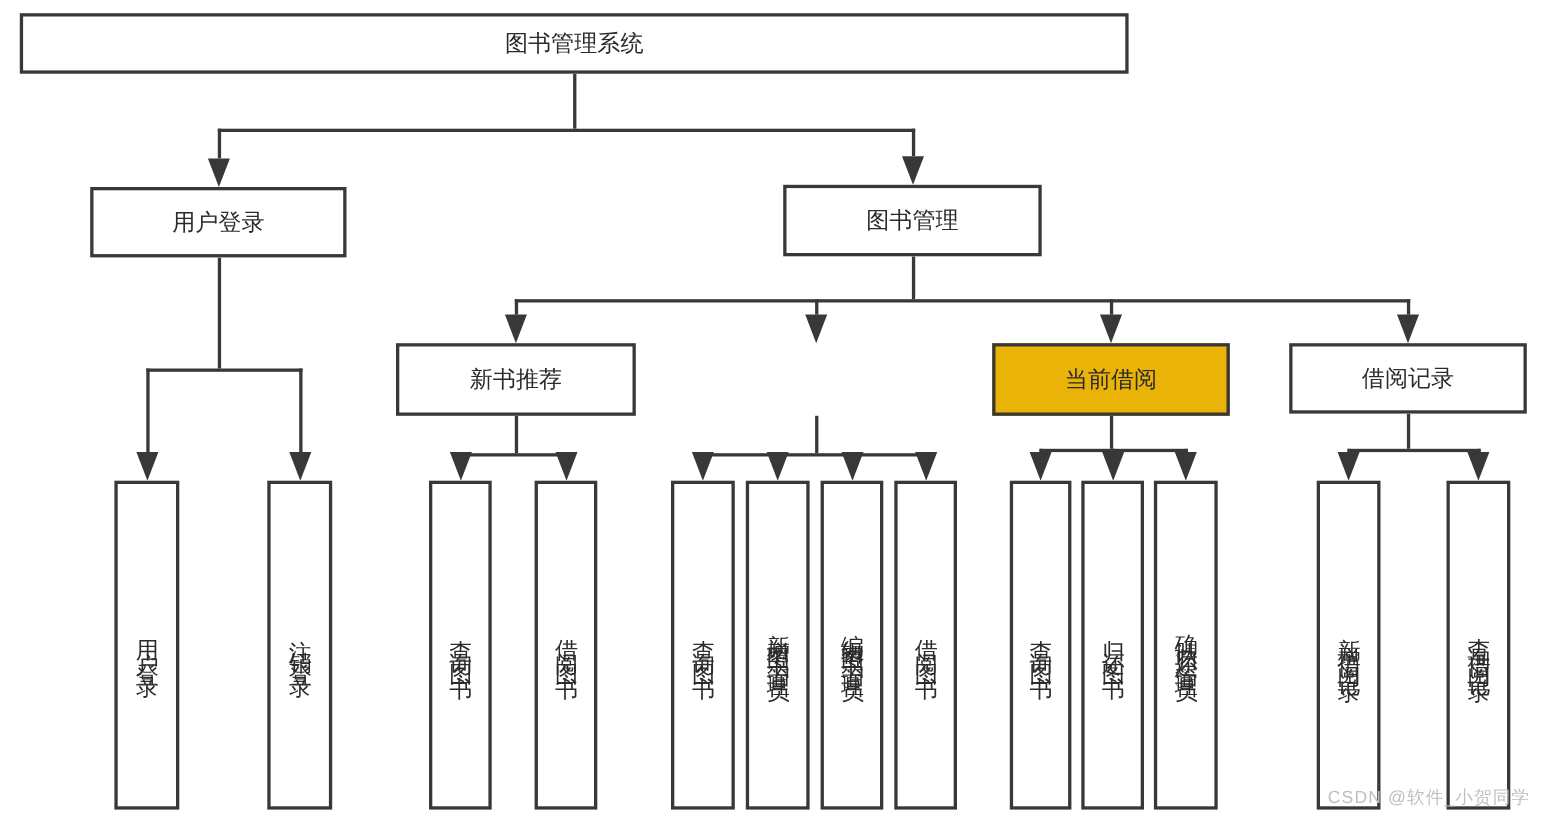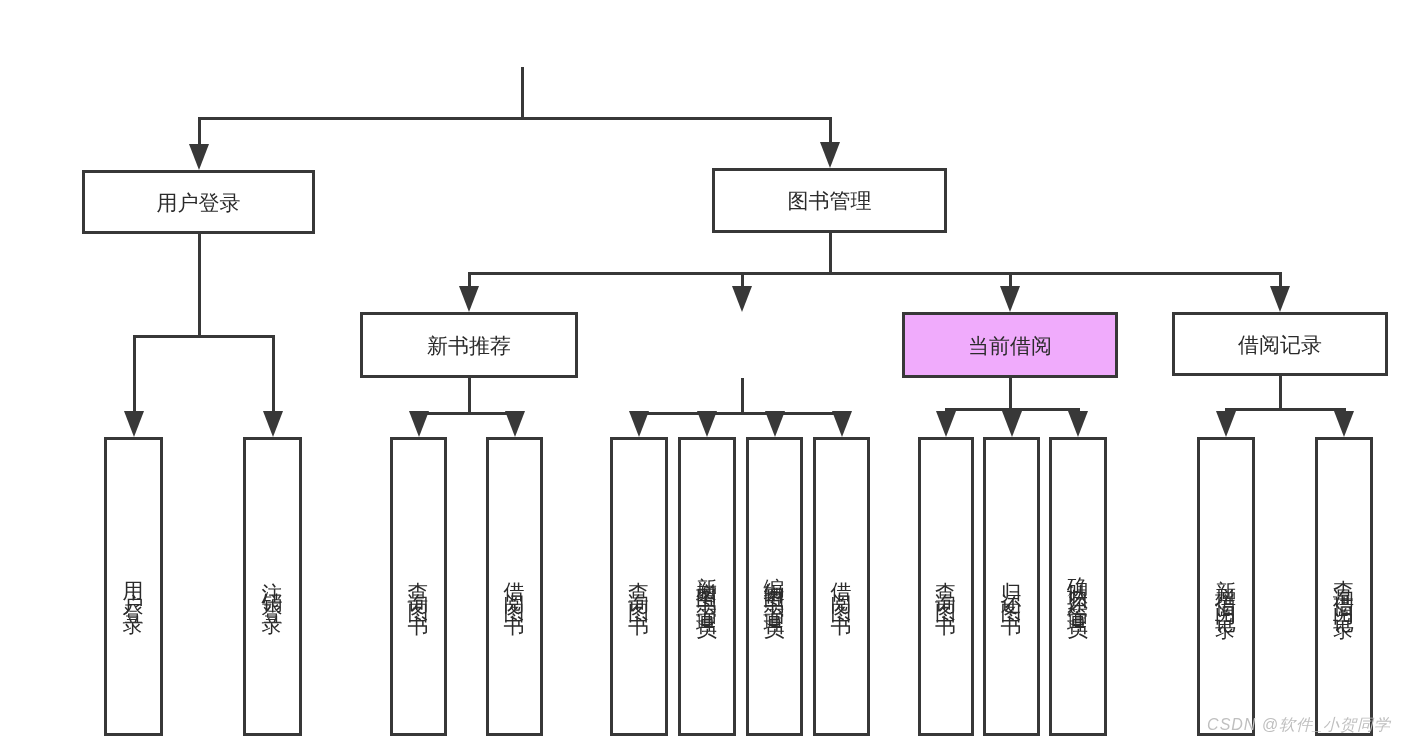--- a/index.html
+++ b/index.html
@@ -17,37 +17,40 @@
   .node.vertical .lbl.sp-mid{letter-spacing:8px;}
   .node.vertical .lbl.sp-tight{letter-spacing:6px;}
 
   .vline,.hline{position:absolute;background:#383838;z-index:1;}
   .arrow{position:absolute;width:0;height:0;z-index:1;
          border-left:10px solid transparent;
          border-right:10px solid transparent;
          border-top:26px solid #383838;}
 
   .watermark{position:absolute;z-index:3;font-size:16px;
-         color:#bfbfbf;white-space:nowrap;letter-spacing:1px;font-style:italic;}
+         color:#bfbfbf;white-space:nowrap;letter-spacing:1px;}
 </style>
 </head>
 <body>
 
 <div id="stage">
   <div class="watermark" style="right: 14px; bottom: 11px; color: rgb(191, 191, 191);">CSDN @软件_小贺同学</div>
+<div class="node" style="left: 18px; top: 12px; width: 1008px; height: 55px; border-color: rgb(56, 56, 56); background: rgb(255, 255, 255); color: rgb(43, 43, 43);">
+      <span class="lbl">图书管理系统</span>
+    </div>
     <div class="node" style="left: 82px; top: 170px; width: 233px; height: 64px; border-color: rgb(56, 56, 56); background: rgb(255, 255, 255); color: rgb(43, 43, 43);">
       <span class="lbl">用户登录</span>
     </div>
     <div class="node" style="left: 712px; top: 168px; width: 235px; height: 65px; border-color: rgb(56, 56, 56); background: rgb(255, 255, 255); color: rgb(43, 43, 43);">
       <span class="lbl">图书管理</span>
     </div>
     <div class="node" style="left: 360px; top: 312px; width: 218px; height: 66px; border-color: rgb(56, 56, 56); background: rgb(255, 255, 255); color: rgb(43, 43, 43);">
       <span class="lbl">新书推荐</span>
     </div>
-    <div class="node" style="left: 902px; top: 312px; width: 216px; height: 66px; border-color: rgb(56, 56, 56); background: #f0abfc; color: rgb(43, 43, 43);">
+    <div class="node" style="left: 902px; top: 312px; width: 216px; height: 66px; border-color: rgb(56, 56, 56); background: #eab308; color: rgb(43, 43, 43);">
       <span class="lbl">当前借阅</span>
     </div>
     <div class="node" style="left: 1172px; top: 312px; width: 216px; height: 64px; border-color: rgb(56, 56, 56); background: rgb(255, 255, 255); color: rgb(43, 43, 43);">
       <span class="lbl">借阅记录</span>
     </div>
     <div class="node vertical" style="left: 104px; top: 437px; width: 59px; height: 299px; border-color: rgb(56, 56, 56); background: rgb(255, 255, 255); color: rgb(43, 43, 43);">
       <span class="lbl sp-wide">用户登录</span>
     </div>
     <div class="node vertical" style="left: 243px; top: 437px; width: 59px; height: 299px; border-color: rgb(56, 56, 56); background: rgb(255, 255, 255); color: rgb(43, 43, 43);">
       <span class="lbl sp-wide">注销登录</span>

